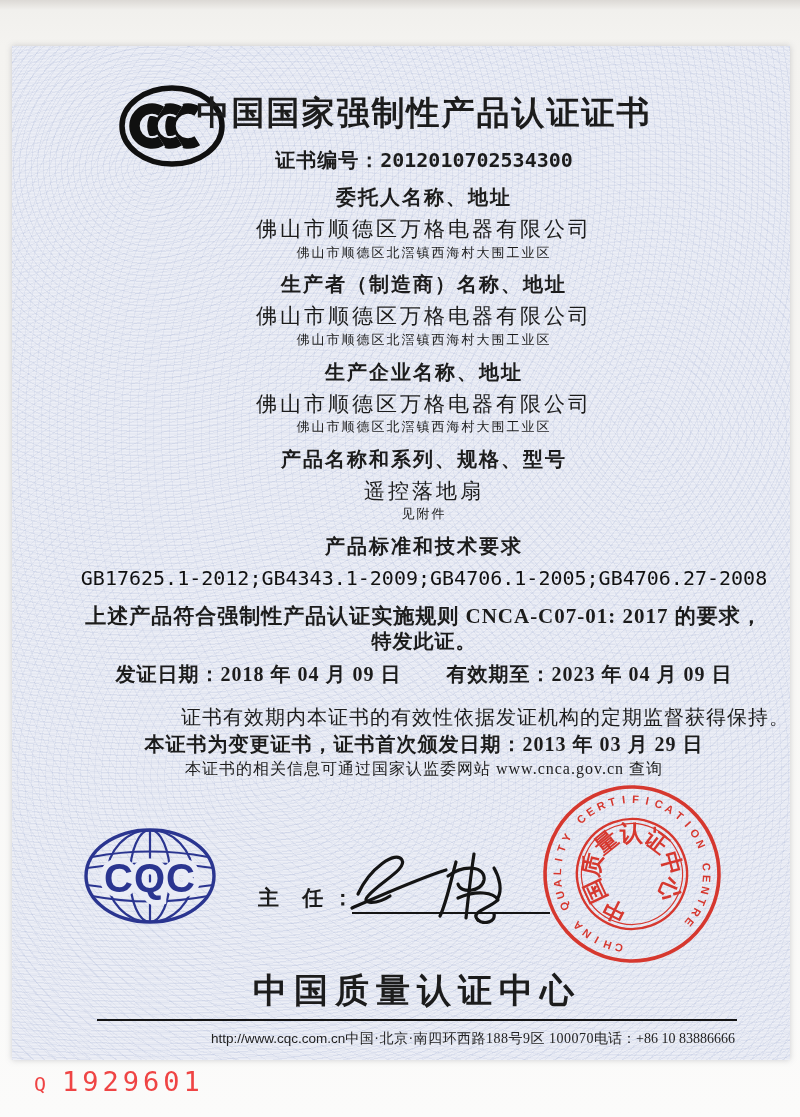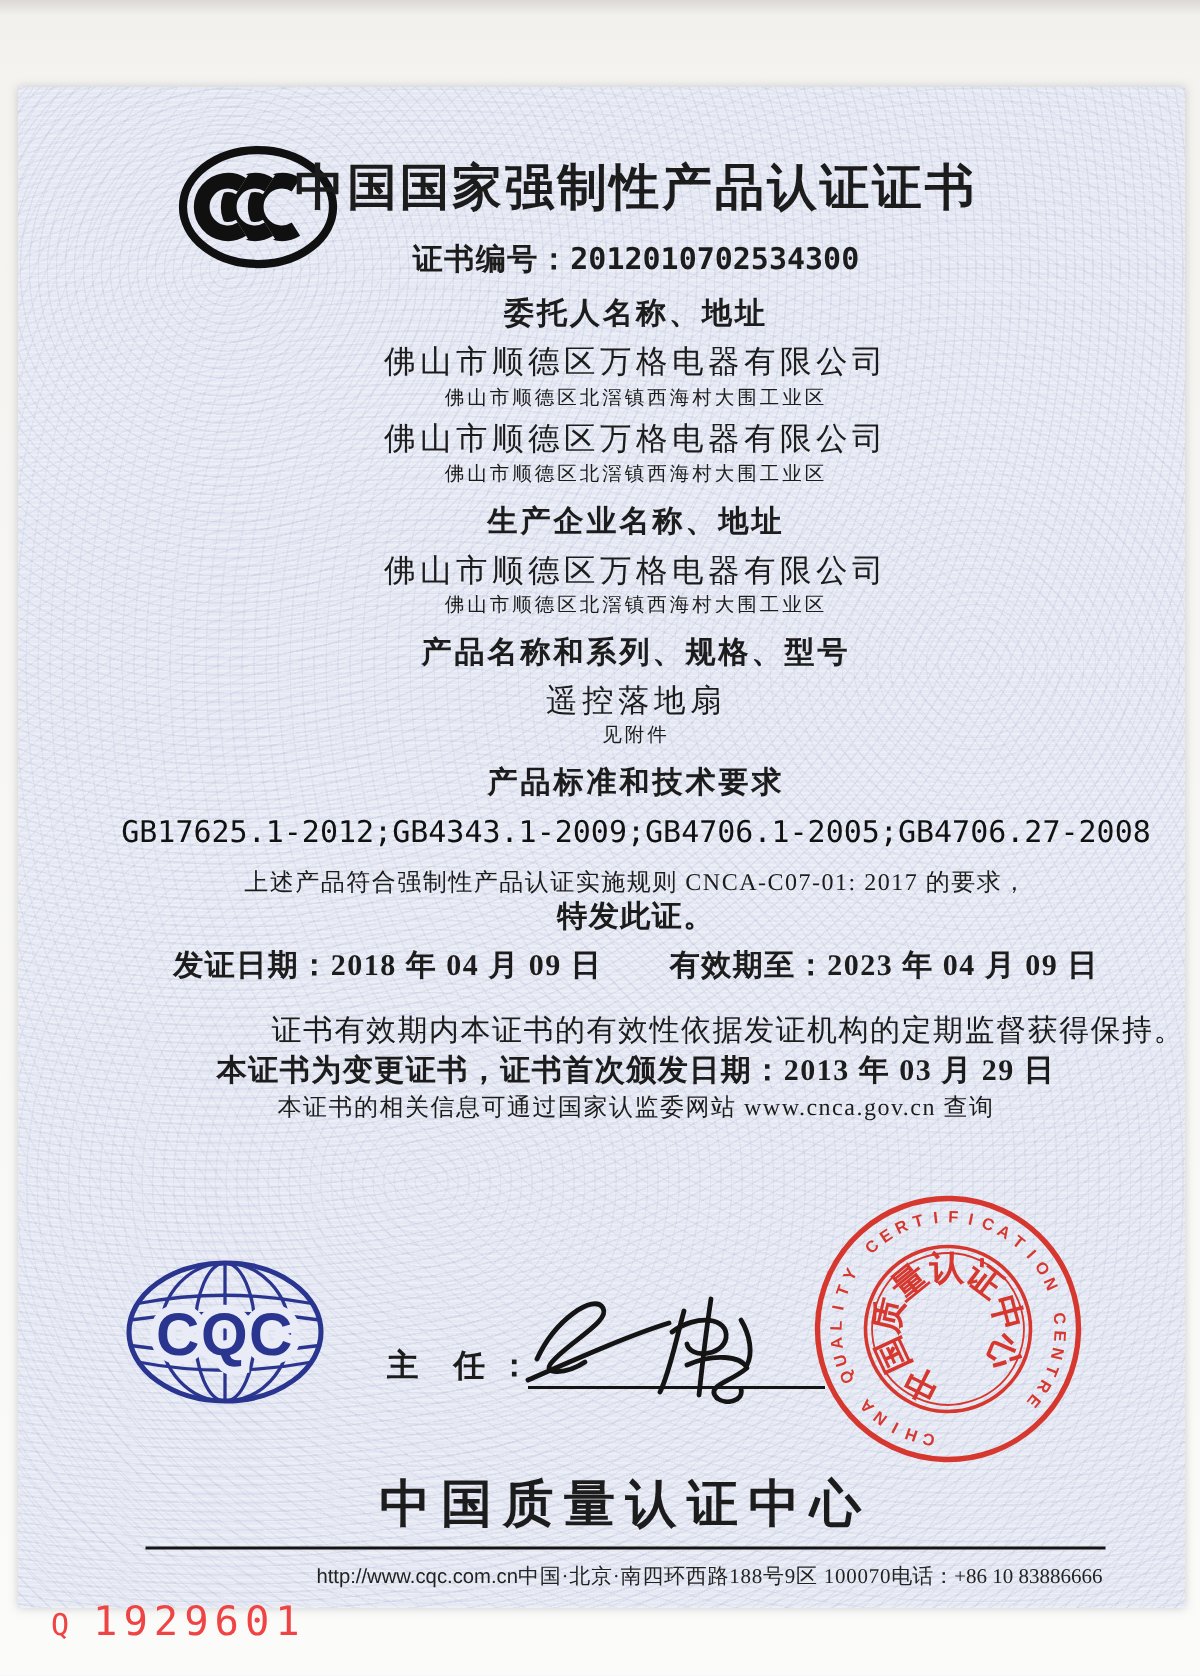--- a/index.html
+++ b/index.html
@@ -2,39 +2,39 @@
 <html><head>
 <meta charset="utf-8">
 <style>
   html,body{margin:0;padding:0;}
   body{
     width:800px;height:1117px;position:relative;overflow:hidden;
     background:linear-gradient(180deg,#dcd9d5 0,#f1f0ed 10px,#f4f3f0 46px,#fbfbfa 100%);
     font-family:"Liberation Serif","DejaVu Serif",serif;color:#1c1c1c;
   }
   .paper{
-    position:absolute;left:12px;top:58px;width:778px;height:1014px;
+    position:absolute;left:12px;top:46px;width:778px;height:1014px;
     background-color:#e6e9f3;
     background-image:
       repeating-radial-gradient(circle at 18% 12%, rgba(150,165,205,.16) 0 1px, transparent 1px 6px),
       repeating-radial-gradient(circle at 82% 38%, rgba(150,165,205,.12) 0 1px, transparent 1px 8px),
       repeating-radial-gradient(circle at 35% 72%, rgba(150,165,205,.12) 0 1px, transparent 1px 7px),
       repeating-linear-gradient(0deg, rgba(255,255,255,.28) 0 1px, transparent 1px 3px);
     box-shadow:0 0 6px rgba(120,120,130,.35);
   }
   .content{position:absolute;inset:0;padding:46px 0 0 46px;text-align:center;}
   .title{font-family:"Liberation Sans","DejaVu Sans",sans-serif;font-weight:900;
          font-size:33px;letter-spacing:2px;line-height:1.25;}
   .certno{margin-top:14px;font-size:20px;font-weight:700;letter-spacing:1px;}
   .certno .num{font-family:"DejaVu Sans Mono",monospace;font-weight:600;letter-spacing:0;}
   .sec-head{margin-top:10px;font-size:20px;font-weight:700;letter-spacing:2px;line-height:1.3;}
   .line-lg{margin-top:6px;font-size:21px;letter-spacing:3px;line-height:1.3;}
   .line-sm{margin-top:1px;font-size:13px;letter-spacing:2px;line-height:1.3;}
   .gb{margin-top:6px;font-family:"DejaVu Sans Mono",monospace;font-size:20px;line-height:1.3;color:#111;}
-  .stmt{margin-top:12px;font-size:16px;font-weight:400;line-height:1.25;letter-spacing:1px;}
+  .stmt{margin-top:12px;font-size:21px;font-weight:700;line-height:1.25;letter-spacing:1px;}
   .stmt2{font-size:20px;font-weight:600;line-height:1.25;letter-spacing:1px;}
   .dates{margin-top:8px;display:flex;justify-content:center;gap:45px;
          font-size:20px;font-weight:600;letter-spacing:1px;line-height:1.25;}
   .validity{margin-top:18px;font-size:20px;font-weight:400;letter-spacing:1px;line-height:1.25;text-align:right;}
   .change{margin-top:2px;font-size:20px;font-weight:600;letter-spacing:1px;line-height:1.25;}
   .info{margin-top:2px;font-size:16px;font-weight:500;letter-spacing:1px;line-height:1.3;}
   .ccc-logo{position:absolute;left:98px;top:32px;}
   .cqc-logo{position:absolute;left:68px;top:780px;}
   .director{position:absolute;left:246px;top:838px;font-size:21px;font-weight:700;letter-spacing:9px;}
   .sig-line{position:absolute;left:340px;top:866px;width:198px;border-bottom:2px solid #141414;}
@@ -78,20 +78,21 @@
     <div class="title">中国国家强制性产品认证证书</div>
 
     <div class="certno">
       <span>证书编号：</span><span class="num">2012010702534300</span>
     </div>
 
     <div class="sec-head">委托人名称、地址</div>
     <div class="line-lg">佛山市顺德区万格电器有限公司</div>
     <div class="line-sm">佛山市顺德区北滘镇西海村大围工业区</div>
 
+    <div class="sec-head">生产者（制造商）名称、地址</div>
     <div class="line-lg">佛山市顺德区万格电器有限公司</div>
     <div class="line-sm">佛山市顺德区北滘镇西海村大围工业区</div>
 
     <div class="sec-head">生产企业名称、地址</div>
     <div class="line-lg">佛山市顺德区万格电器有限公司</div>
     <div class="line-sm">佛山市顺德区北滘镇西海村大围工业区</div>
 
     <div class="sec-head">产品名称和系列、规格、型号</div>
     <div class="line-lg">遥控落地扇</div>
     <div class="line-sm">见附件</div>

